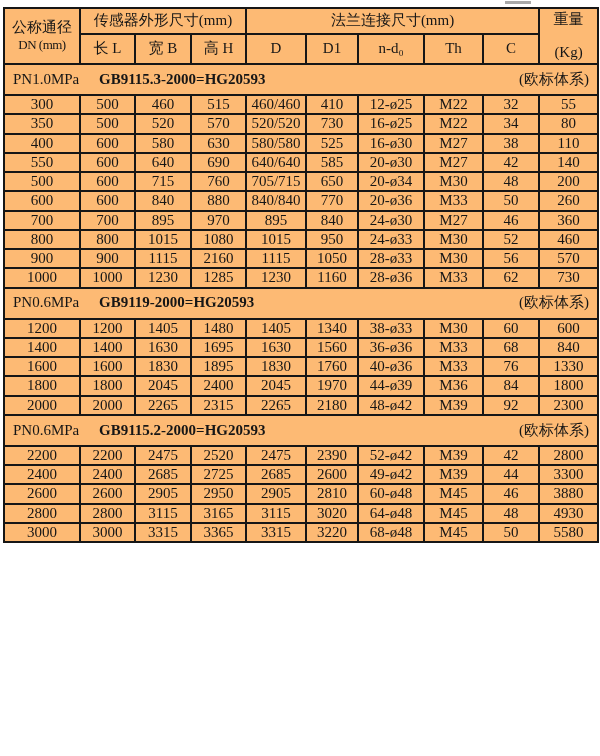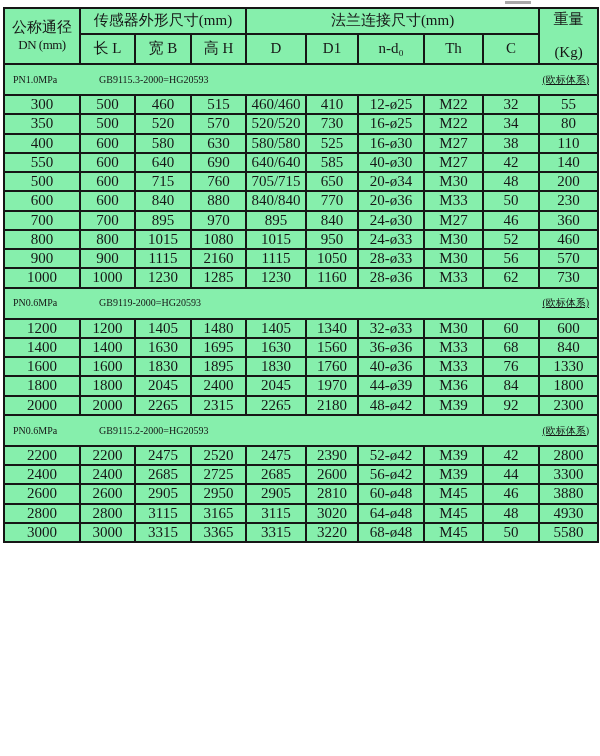--- a/index.html
+++ b/index.html
@@ -21,21 +21,21 @@
     top: 1px;
     width: 26px;
     height: 3px;
     background: #a9a9a9;
   }
   table.spec {
     border-collapse: collapse;
     table-layout: fixed;
     width: 594px;
     margin: 7px 3px 0 3px;
-    background: #86efac;
+    background: #fdba74;
   }
   .spec th, .spec td {
     border: 2px solid #161616;
     text-align: center;
     vertical-align: middle;
     padding: 0;
     font-weight: normal;
     font-size: 15px;
     line-height: 1.15;
     overflow: hidden;
@@ -49,33 +49,33 @@
     letter-spacing: -0.5px;
     margin-top: 1px;
   }
   .weight-head .line2 { margin-top: 16px; }
   tr.section-row { height: 31px; }
   tr.section-row td { padding: 0 8px; }
   .section-wrap {
     display: flex;
     align-items: flex-start;
     width: 100%;
-    font-size: 10px;
+    font-size: 15px;
   }
   .section-pressure {
     text-align: left;
     min-width: 86px;
   }
   .section-standard {
     flex: 1;
     text-align: left;
+    font-weight: bold;
   }
   .section-note {
     text-align: right;
-    text-decoration: underline;
   }
   tr.data-row { height: 14px; }
 </style>
 </head>
 <body>
 
 <div class="artifact"></div>
 
 <table class="spec">
   <colgroup>
@@ -160,21 +160,21 @@
         <td>38</td>
         <td>110</td>
       </tr>
       <tr class="data-row">
         <td>550</td>
         <td>600</td>
         <td>640</td>
         <td>690</td>
         <td>640/640</td>
         <td>585</td>
-        <td>40-ø30</td>
+        <td>20-ø30</td>
         <td>M27</td>
         <td>42</td>
         <td>140</td>
       </tr>
       <tr class="data-row">
         <td>500</td>
         <td>600</td>
         <td>715</td>
         <td>760</td>
         <td>705/715</td>
@@ -187,21 +187,21 @@
       <tr class="data-row">
         <td>600</td>
         <td>600</td>
         <td>840</td>
         <td>880</td>
         <td>840/840</td>
         <td>770</td>
         <td>20-ø36</td>
         <td>M33</td>
         <td>50</td>
-        <td>230</td>
+        <td>260</td>
       </tr>
       <tr class="data-row">
         <td>700</td>
         <td>700</td>
         <td>895</td>
         <td>970</td>
         <td>895</td>
         <td>840</td>
         <td>24-ø30</td>
         <td>M27</td>
@@ -253,21 +253,21 @@
           </div>
         </td>
       </tr>
       <tr class="data-row">
         <td>1200</td>
         <td>1200</td>
         <td>1405</td>
         <td>1480</td>
         <td>1405</td>
         <td>1340</td>
-        <td>32-ø33</td>
+        <td>38-ø33</td>
         <td>M30</td>
         <td>60</td>
         <td>600</td>
       </tr>
       <tr class="data-row">
         <td>1400</td>
         <td>1400</td>
         <td>1630</td>
         <td>1695</td>
         <td>1630</td>
@@ -334,21 +334,21 @@
         <td>42</td>
         <td>2800</td>
       </tr>
       <tr class="data-row">
         <td>2400</td>
         <td>2400</td>
         <td>2685</td>
         <td>2725</td>
         <td>2685</td>
         <td>2600</td>
-        <td>56-ø42</td>
+        <td>49-ø42</td>
         <td>M39</td>
         <td>44</td>
         <td>3300</td>
       </tr>
       <tr class="data-row">
         <td>2600</td>
         <td>2600</td>
         <td>2905</td>
         <td>2950</td>
         <td>2905</td>

